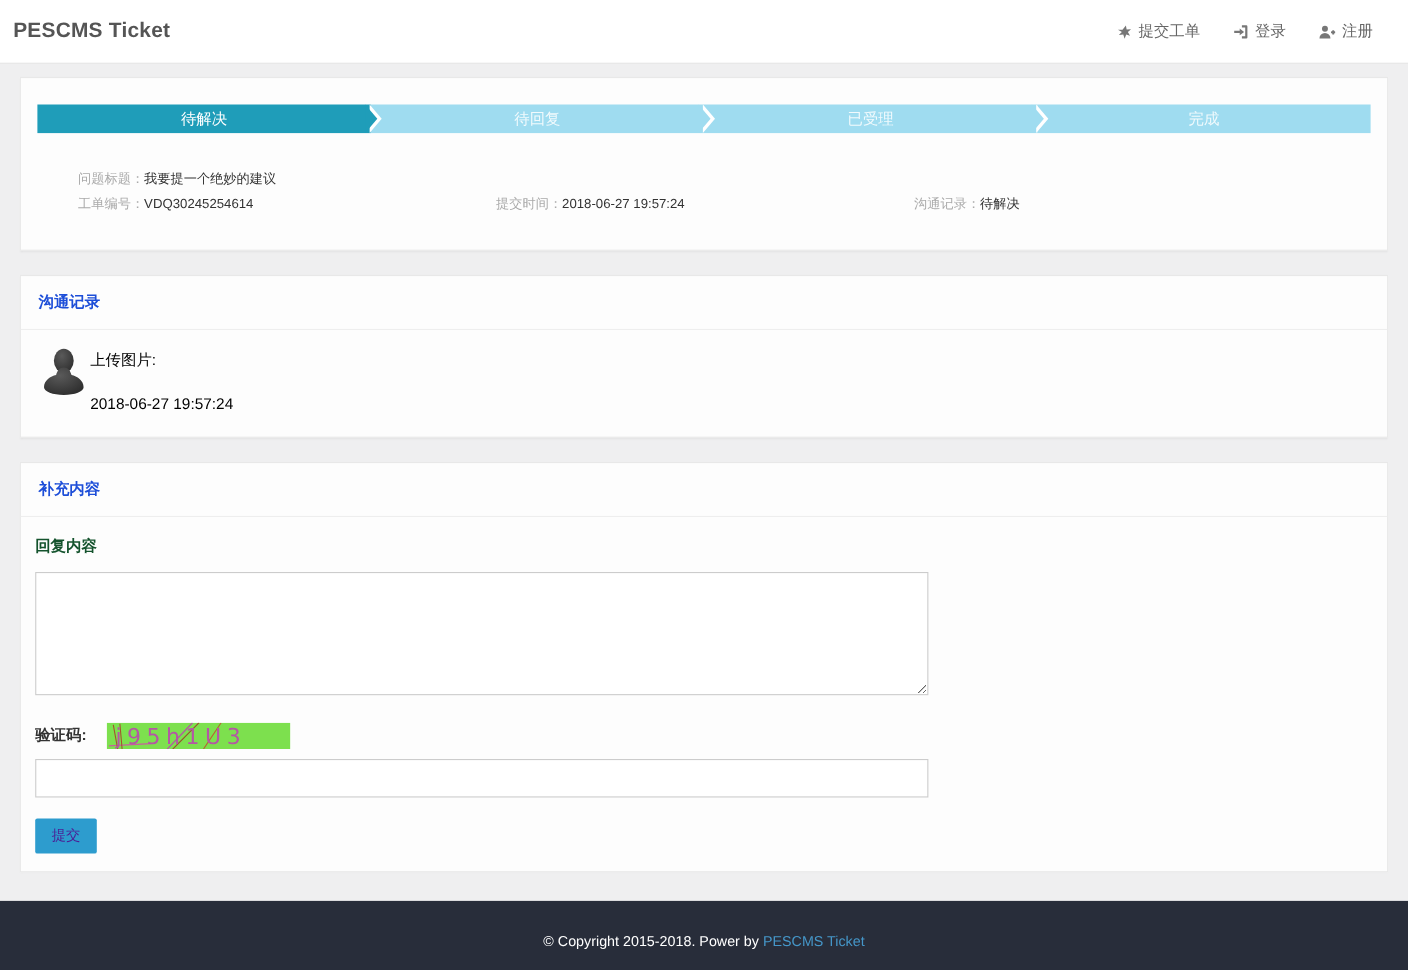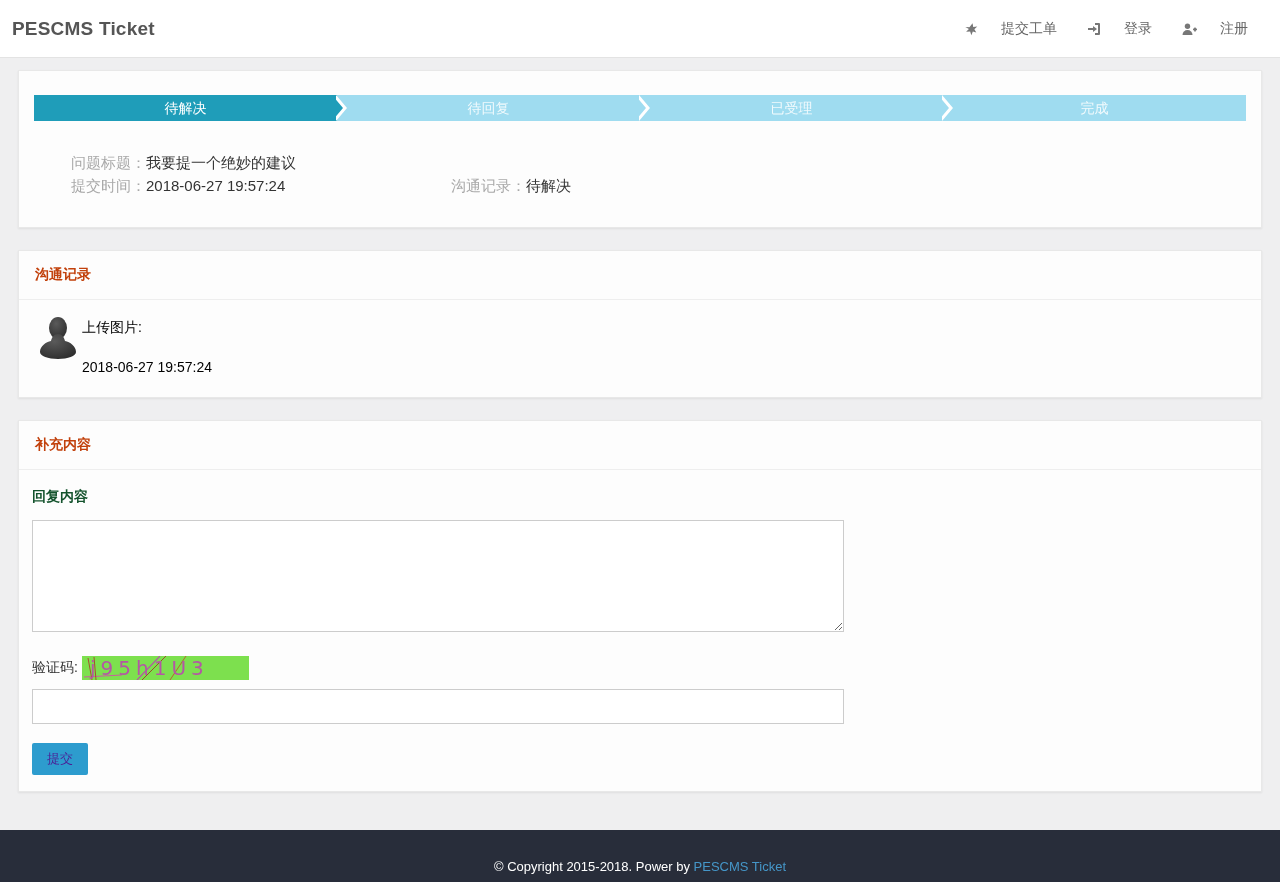--- a/index.html
+++ b/index.html
@@ -26,38 +26,38 @@
     flex: 0 0 auto;
   }
   .site-title {
     font-size: 19px;
     font-weight: bold;
     color: #555;
     letter-spacing: 0.2px;
   }
   .top-nav { display: flex; align-items: center; gap: 30px; margin-right: 20px; }
   .top-nav-item {
-    display: flex; align-items: center; gap: 23px;
+    display: flex; align-items: center; gap: 6px;
     color: #666; font-size: 14px; cursor: pointer;
   }
   .top-nav-item svg { display: block; }
 
   
-  .container { padding: 12px 18px 16px 18px; flex: 1 0 auto; }
+  .container { padding: 12px 18px 4px 18px; flex: 1 0 auto; }
   .card {
     background: #fdfdfd;
     border: 1px solid #e8e8e8;
     box-shadow: 0 1px 2px rgba(0,0,0,0.07);
     margin-bottom: 22px;
   }
   .card-header {
     padding: 15px 16px;
     font-size: 14px;
     font-weight: bold;
-    color: #c2410c;
+    color: #1d4ed8;
     border-bottom: 1px solid #eee;
   }
 
   
   .ticket-card { padding: 24px 15px 30px 15px; }
   .progress-bar { display: flex; margin-bottom: 30px; }
   .step {
     position: relative;
     flex: 1;
     height: 26px;
@@ -77,21 +77,21 @@
   }
   .step:not(:last-child)::after {
     content: ""; position: absolute; left: 100%; top: 0; z-index: 2;
     margin-left: -5px;
     border-top: 13px solid transparent;
     border-bottom: 13px solid transparent;
     border-left: 11px solid var(--step-inactive, #9fdcf0);
   }
   .step.active:not(:last-child)::after { border-left-color: var(--step-active, #1f9db9); }
 
-  .ticket-info { padding-left: 37px; font-size: 15px; }
+  .ticket-info { padding-left: 37px; font-size: 12px; }
   .ticket-info-row { display: flex; line-height: 23px; }
   .info-pair { display: inline-flex; }
   .col-1 { width: 380px; }
   .col-2 { width: 380px; }
   .info-label { color: #a9a9a9; }
   .info-value { color: #333; }
 
   
   .record-entry { display: flex; padding: 14px 16px 22px 15px; }
   .avatar { width: 48px; height: 48px; flex: 0 0 auto; }
@@ -105,21 +105,21 @@
   .reply-textarea {
     width: 812px; height: 112px;
     border: 1px solid #ccc;
     background: #fff;
     resize: both;
     font-family: inherit; font-size: 14px; color: #333;
     padding: 6px 8px;
     outline: none;
   }
   .captcha-row { margin-top: 20px; display: flex; align-items: center; }
-  .captcha-label { font-size: 14px; font-weight: normal; color: #333; margin-right: 4px; }
+  .captcha-label { font-size: 14px; font-weight: bold; color: #333; margin-right: 18px; }
   .captcha-img { display: block; cursor: pointer; }
   .captcha-input {
     display: block;
     width: 812px; height: 35px;
     margin-top: 9px;
     border: 1px solid #ccc;
     background: #fff;
     font-size: 14px; padding: 0 8px;
     outline: none;
   }
@@ -193,20 +193,24 @@
       <div class="step">完成</div>
     </div>
     <div class="ticket-info">
       <div class="ticket-info-row">
         <span class="info-pair">
           <span class="info-label">问题标题：</span>
           <span class="info-value">我要提一个绝妙的建议</span>
         </span>
       </div>
       <div class="ticket-info-row">
+        <span class="info-pair col-1">
+          <span class="info-label">工单编号：</span>
+          <span class="info-value">VDQ30245254614</span>
+        </span>
         <span class="info-pair col-2">
           <span class="info-label">提交时间：</span>
           <span class="info-value">2018-06-27 19:57:24</span>
         </span>
         <span class="info-pair">
           <span class="info-label">沟通记录：</span>
           <span class="info-value">待解决</span>
         </span>
       </div>
     </div>

